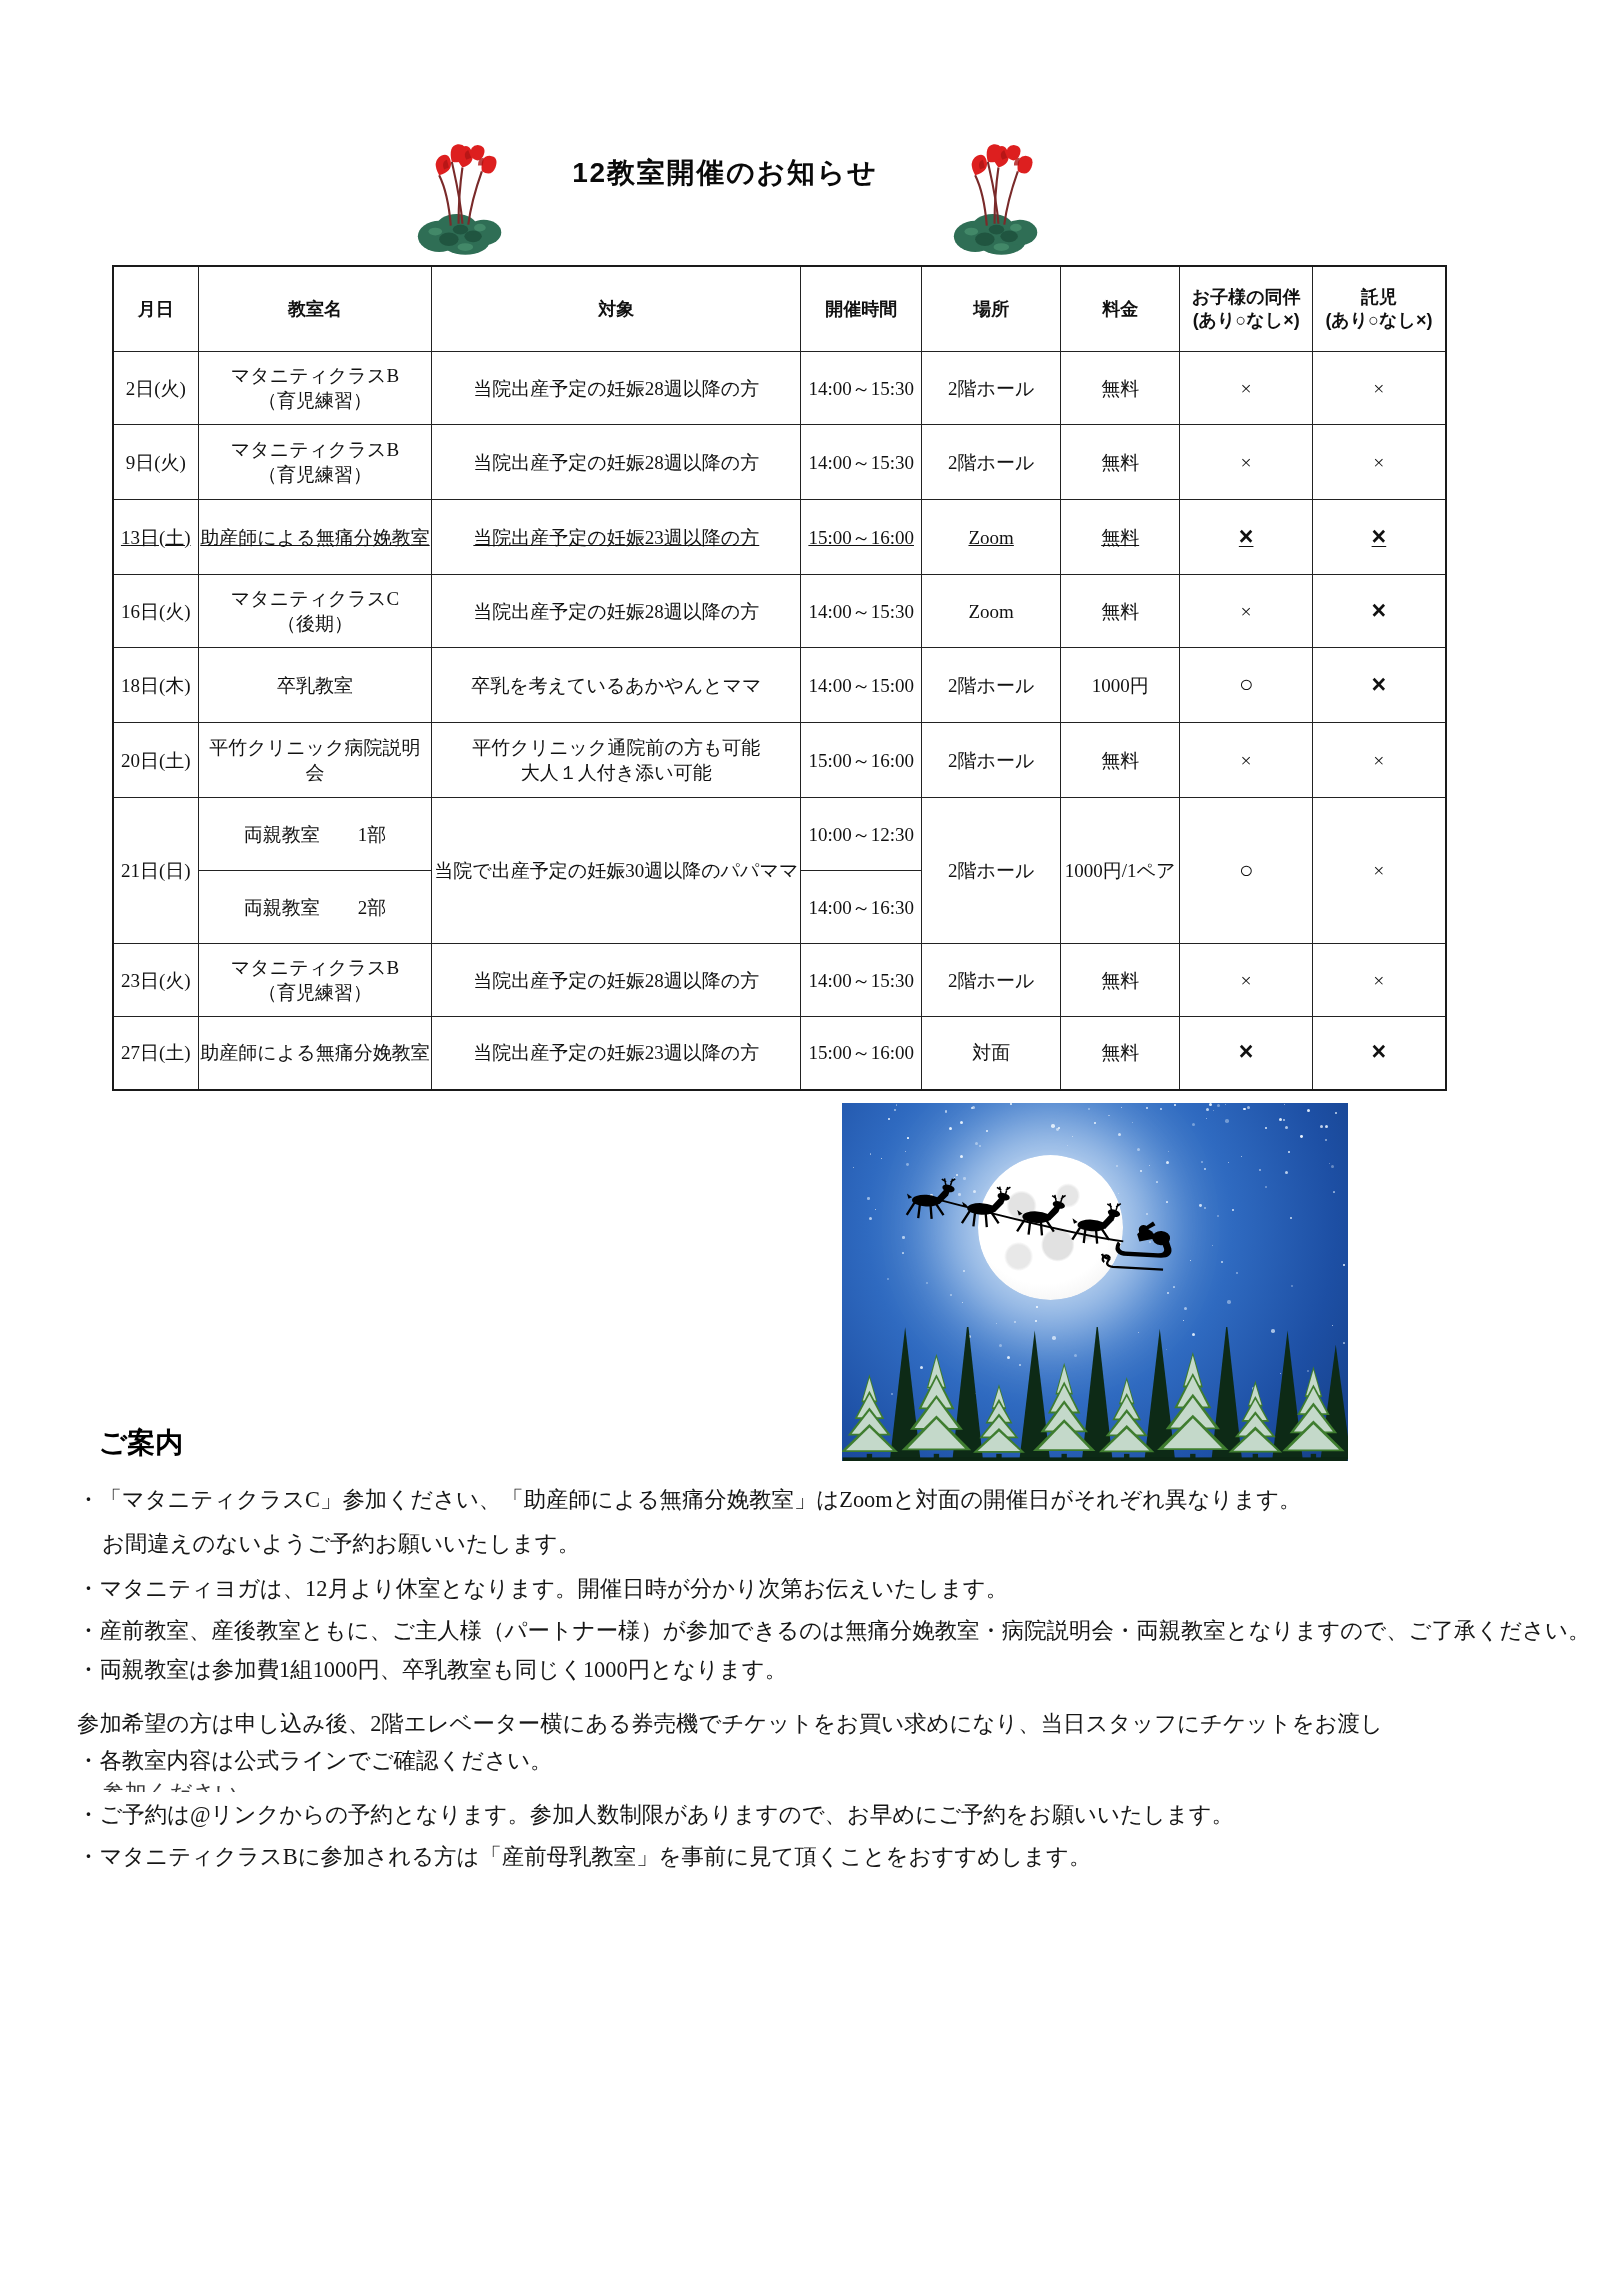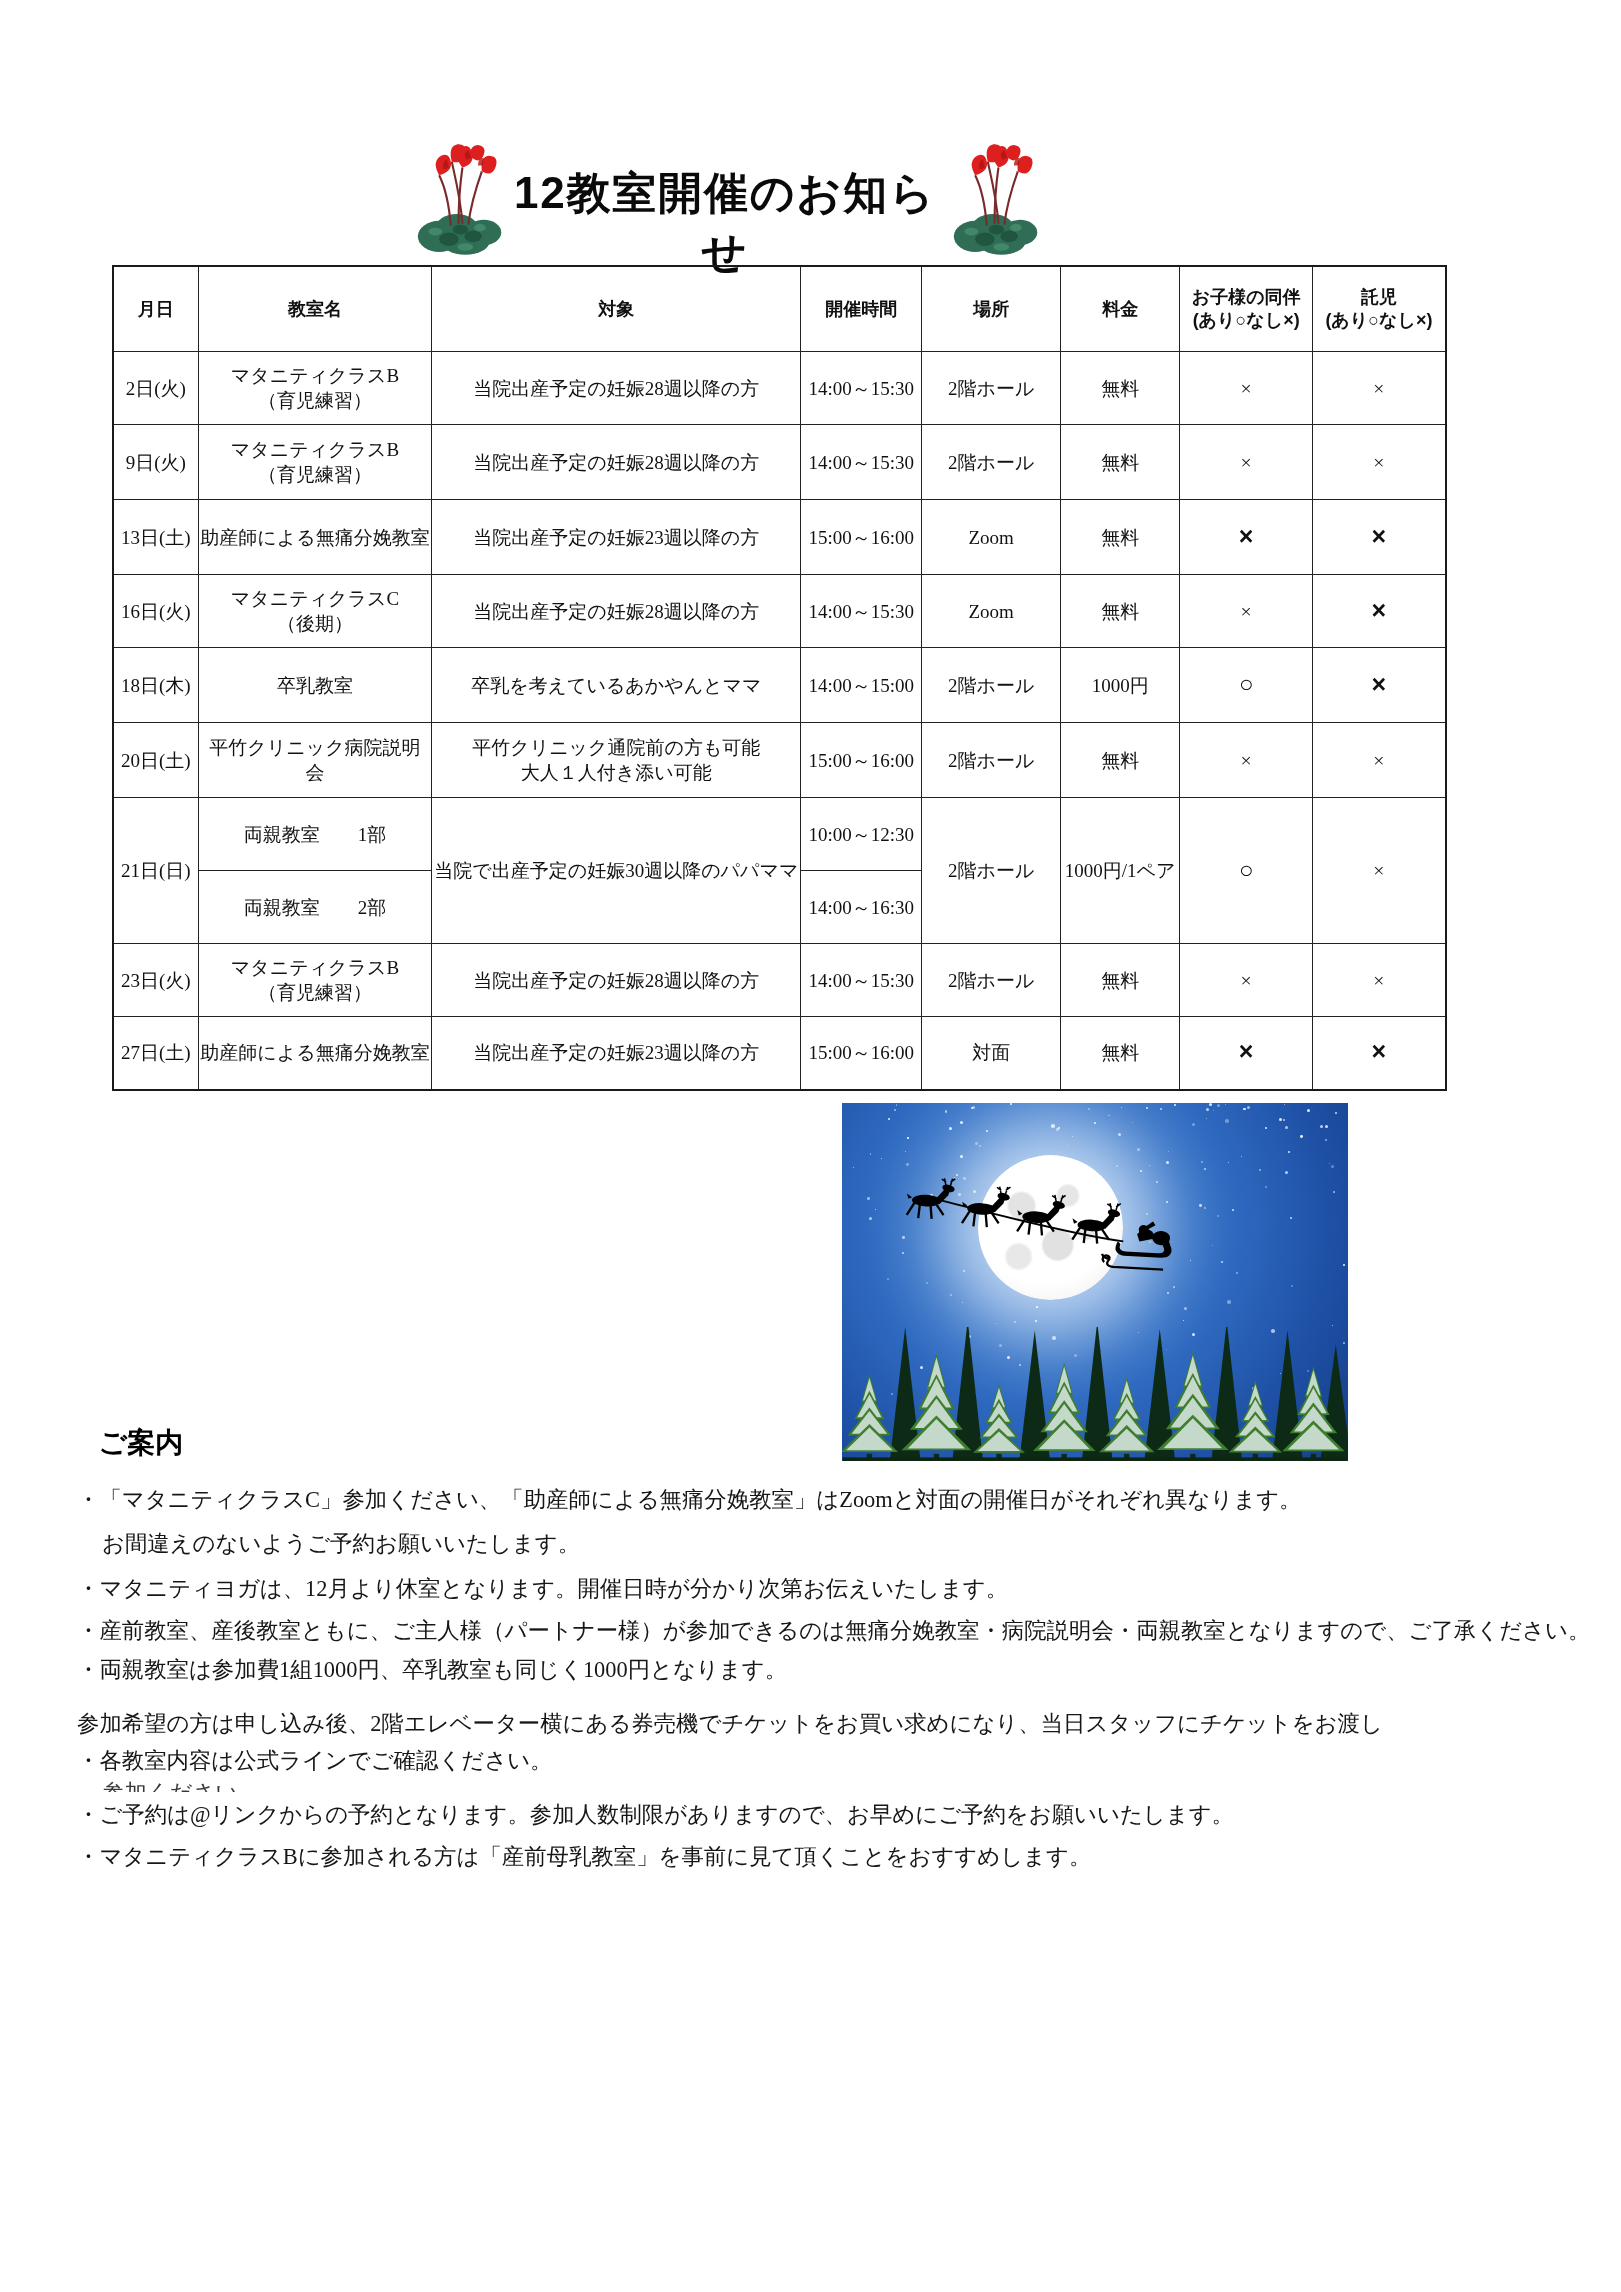--- a/index.html
+++ b/index.html
@@ -1,20 +1,20 @@
 <!DOCTYPE html>
 <html style="font-size:14.3px"><head>
 <meta charset="utf-8">
 <style>
   html,body{margin:0;padding:0;background:#e8e8e8;}
   .page{position:relative;width:1621px;height:2293px;background:#ffffff;margin:0 auto;overflow:hidden;
         font-family:"Liberation Serif",serif;color:#111;}
   
-  .doc-title{position:absolute;left:510px;top:164px;width:430px;text-align:center;
-             font-family:"Liberation Sans",sans-serif;font-weight:bold;font-size:44px;letter-spacing:1.8px;color:#0a0a0a;}
+  .doc-title{position:absolute;left:510px;top:154px;width:430px;text-align:center;
+             font-family:"Liberation Sans",sans-serif;font-weight:bold;font-size:28px;letter-spacing:1.8px;color:#0a0a0a;}
   .flower{position:absolute;width:97px;height:115px;}
   .flower.left{left:412px;top:142px;}
   .flower.right{left:948px;top:142px;}
   
   table.schedule{position:absolute;left:112px;top:265px;border-collapse:collapse;table-layout:fixed;
                  border:2.7px solid #1a1a1a;}
   table.schedule th,table.schedule td{border:1.8px solid #222;padding:0 1.8px;text-align:center;vertical-align:middle;}
   table.schedule th{font-family:"Liberation Sans",sans-serif;font-weight:bold;font-size:18px;line-height:23px;height:84px;}
   table.schedule td{font-size:19px;line-height:25px;white-space:pre;overflow:visible;}
   td.mark-cell span{font-size:19.7px;}
@@ -164,21 +164,21 @@
           <td>9日(火)</td>
           <td>マタニティクラスB
 （育児練習）</td>
           <td>当院出産予定の妊娠28週以降の方</td>
           <td>14:00～15:30</td>
           <td>2階ホール</td>
           <td>無料</td>
           <td class="mark-cell"><span class="">×</span></td>
           <td class="mark-cell"><span class="">×</span></td>
         </tr>
-        <tr style="height: 75px;">
+        <tr style="height: 75px; text-decoration: underline;">
           <td>13日(土)</td>
           <td>助産師による無痛分娩教室</td>
           <td>当院出産予定の妊娠23週以降の方</td>
           <td>15:00～16:00</td>
           <td>Zoom</td>
           <td>無料</td>
           <td class="mark-cell"><span class="bold">×</span></td>
           <td class="mark-cell"><span class="bold">×</span></td>
         </tr>
         <tr style="height: 73px;">

